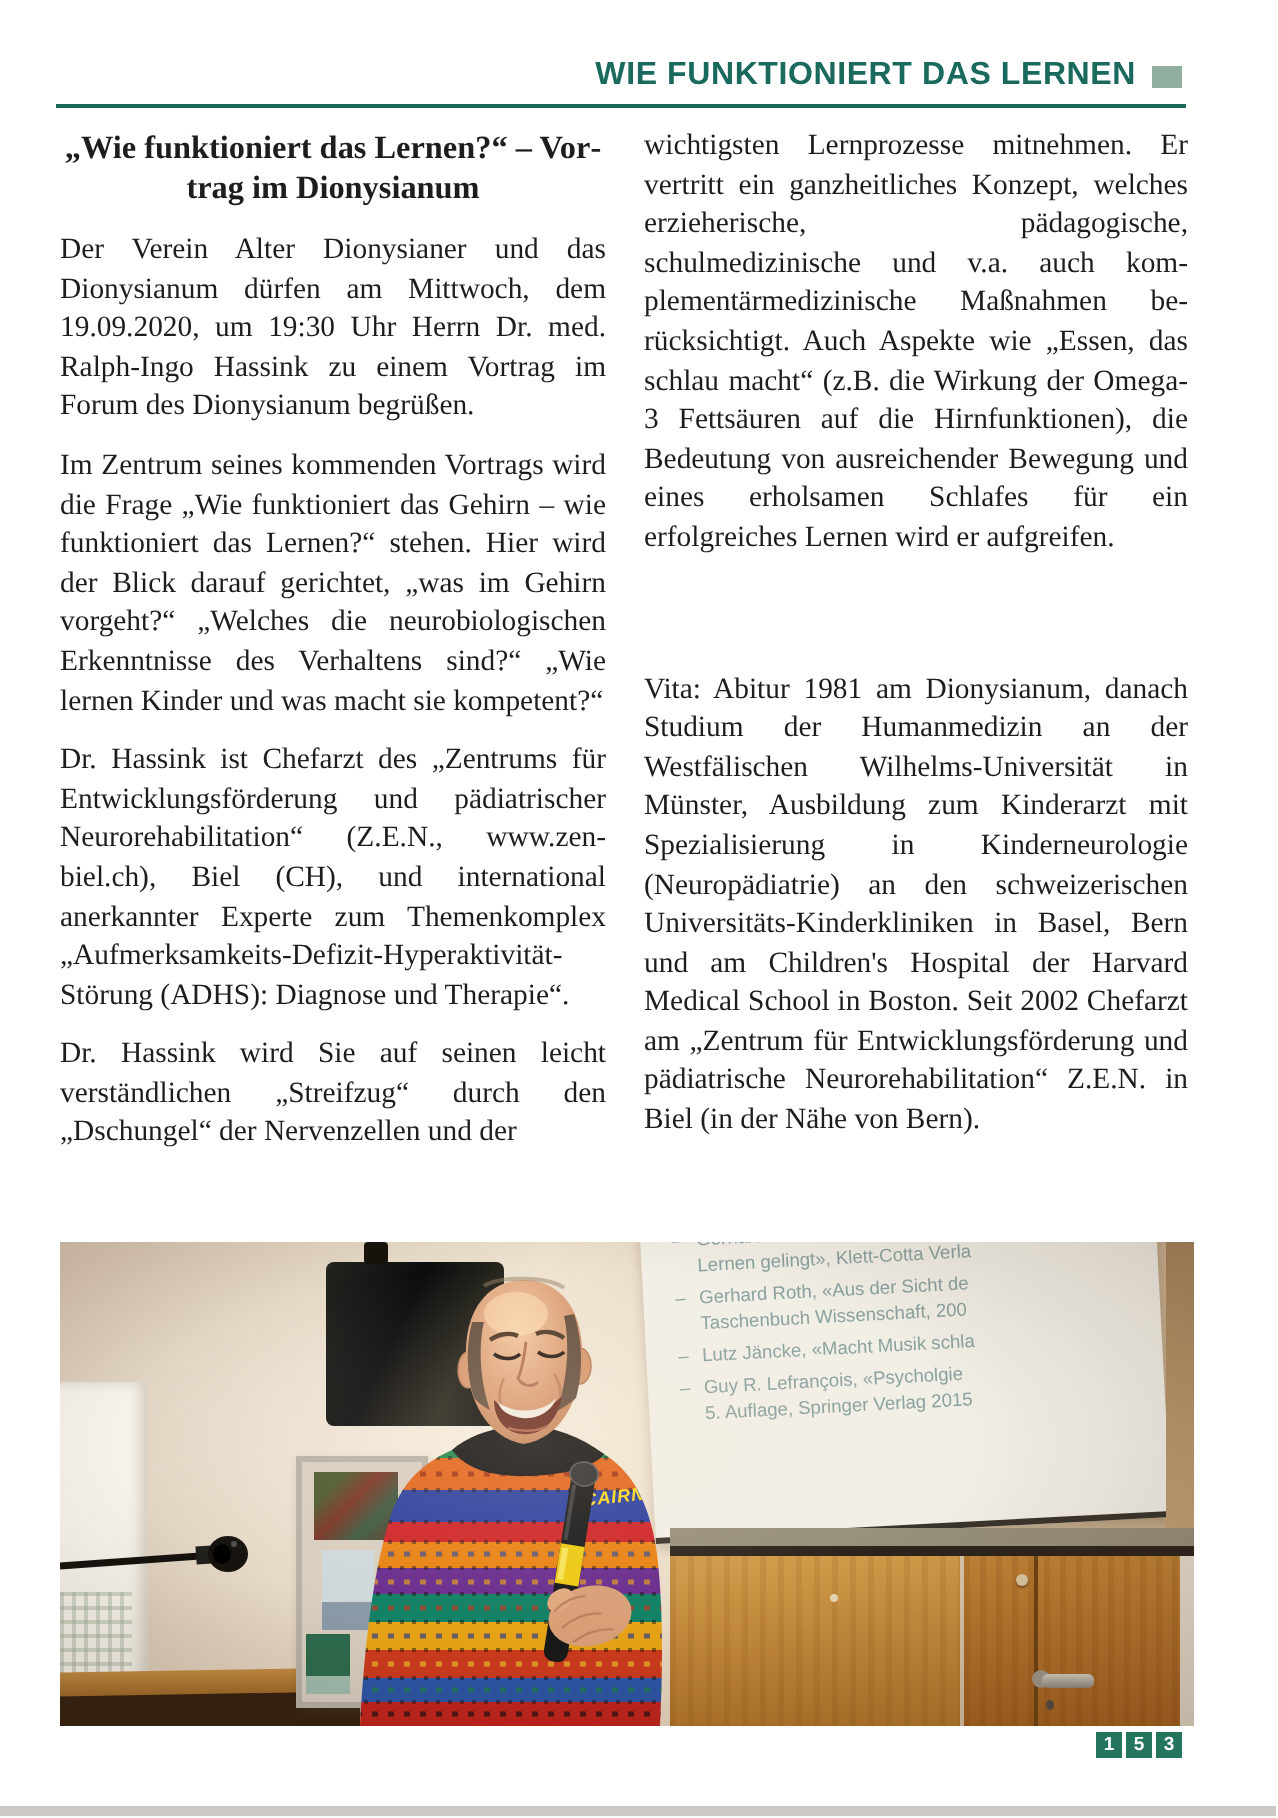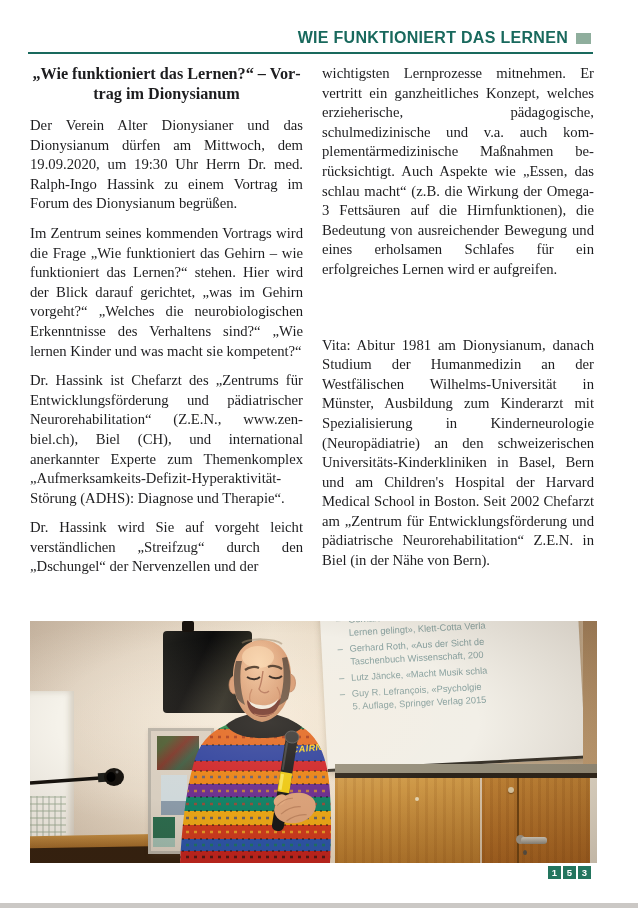--- a/index.html
+++ b/index.html
@@ -99,21 +99,21 @@
     <span class="hdr-title">WIE FUNKTIONIERT DAS LERNEN</span>
     <span class="hdr-square"></span>
   </div>
   <div class="hdr-rule"></div>
 
   <div class="col col-left">
     <h2 class="art-heading">„Wie funktioniert das Lernen?“ – Vor­trag im Dionysianum</h2>
     <p>Der Verein Alter Dionysianer und das Dionysianum dürfen am Mittwoch, dem 19.09.2020, um 19:30 Uhr Herrn Dr. med. Ralph-Ingo Hassink zu einem Vortrag im Forum des Dionysianum begrüßen.</p>
     <p>Im Zentrum seines kommenden Vortrags wird die Frage „Wie funktioniert das Ge­hirn – wie funktioniert das Lernen?“ ste­hen. Hier wird der Blick darauf gerichtet, „was im Gehirn vorgeht?“ „Welches die neurobiologischen Erkenntnisse des Ver­haltens sind?“ „Wie lernen Kinder und was macht sie kompetent?“</p>
     <p>Dr. Hassink ist Chefarzt des „Zentrums für Entwicklungsförderung und pädiatri­scher Neurorehabilitation“ (Z.E.N., www.zen-biel.ch), Biel (CH), und international anerkannter Experte zum Themenkom­plex „Aufmerksamkeits-Defizit-Hyper­aktivität-Störung (ADHS): Diagnose und Therapie“.</p>
-    <p>Dr. Hassink wird Sie auf vorgeht leicht verständlichen „Streifzug“ durch den „Dschungel“ der Nervenzellen und der</p>
+    <p>Dr. Hassink wird Sie auf seinen leicht verständlichen „Streifzug“ durch den „Dschungel“ der Nervenzellen und der</p>
   </div>
 
   <div class="col col-right">
     <p>wichtigsten Lernprozesse mitnehmen. Er vertritt ein ganzheitliches Konzept, welches erzieherische, pädagogische, schulmedizinische und v.a. auch kom­plementärmedizinische Maßnahmen be­rücksichtigt. Auch Aspekte wie „Essen, das schlau macht“ (z.B. die Wirkung der Omega-3 Fettsäuren auf die Hirnfunkti­onen), die Bedeutung von ausreichender Bewegung und eines erholsamen Schla­fes für ein erfolgreiches Lernen wird er aufgreifen.</p>
     <p class="vita">Vita: Abitur 1981 am Dionysianum, da­nach Studium der Humanmedizin an der Westfälischen Wilhelms-Universität in Münster, Ausbildung zum Kinderarzt mit Spezialisierung in Kinderneurolo­gie (Neuropädiatrie) an den schweize­rischen Universitäts-Kinderkliniken in Basel, Bern und am Children's Hospital der Harvard Medical School in Boston. Seit 2002 Chefarzt am „Zentrum für Ent­wicklungsförderung und pädiatrische Neurorehabilitation“ Z.E.N. in Biel (in der Nähe von Bern).</p>
   </div>
 
   <div id="photo">
     <div class="ph ph-tv"></div>
     <div class="ph ph-cable"></div>

